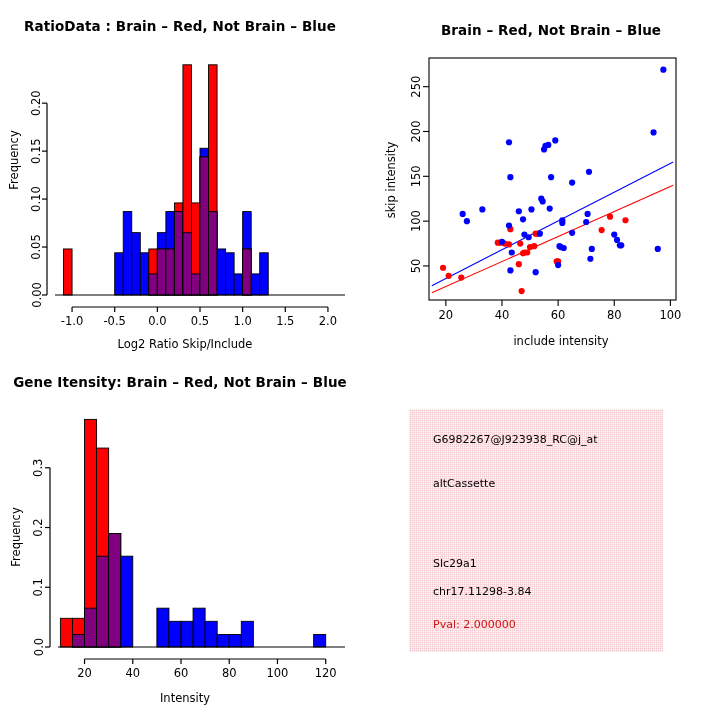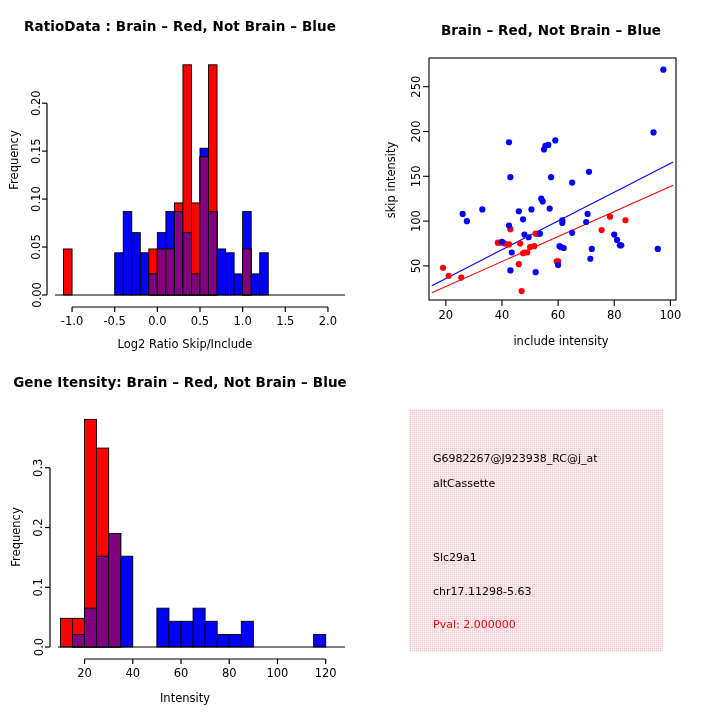--- a/index.html
+++ b/index.html
@@ -284,22 +284,22 @@
           <line x1="325.70588235294116" y1="307" x2="325.70588235294116" y2="312" stroke="#000" stroke-width="1.2"></line>
           <text x="325.70588235294116" y="325" class="tick" text-anchor="middle">120</text>
         </g>
       <text x="20" y="185" class="axlab" transform="rotate(-90 20 185)" text-anchor="middle">Frequency</text>
       <text x="185" y="350" class="axlab" text-anchor="middle">Intensity</text>
     </svg>
   </div>
 
   <div class="panel p-br">
     <div class="infobox">
-      <div class="infoline" style="top:43px">G6982267@J923938_RC@j_at</div>
+      <div class="infoline" style="top:24px">G6982267@J923938_RC@j_at</div>
       <div class="infoline" style="top" :=""></div>
       <div class="infoline" style="top:68px">altCassette</div>
-      <div class="infoline" style="top:142px">Slc29a1</div>
-      <div class="infoline" style="top:176px">chr17.11298-5.63</div>
+      <div class="infoline" style="top:148px">Slc29a1</div>
+      <div class="infoline" style="top:176px">chr17.11298-3.84</div>
       <div class="infoline pval" style="top:209px">Pval: 2.000000</div>
     </div>
   </div>
 
 </div>
 
 </body></html>

